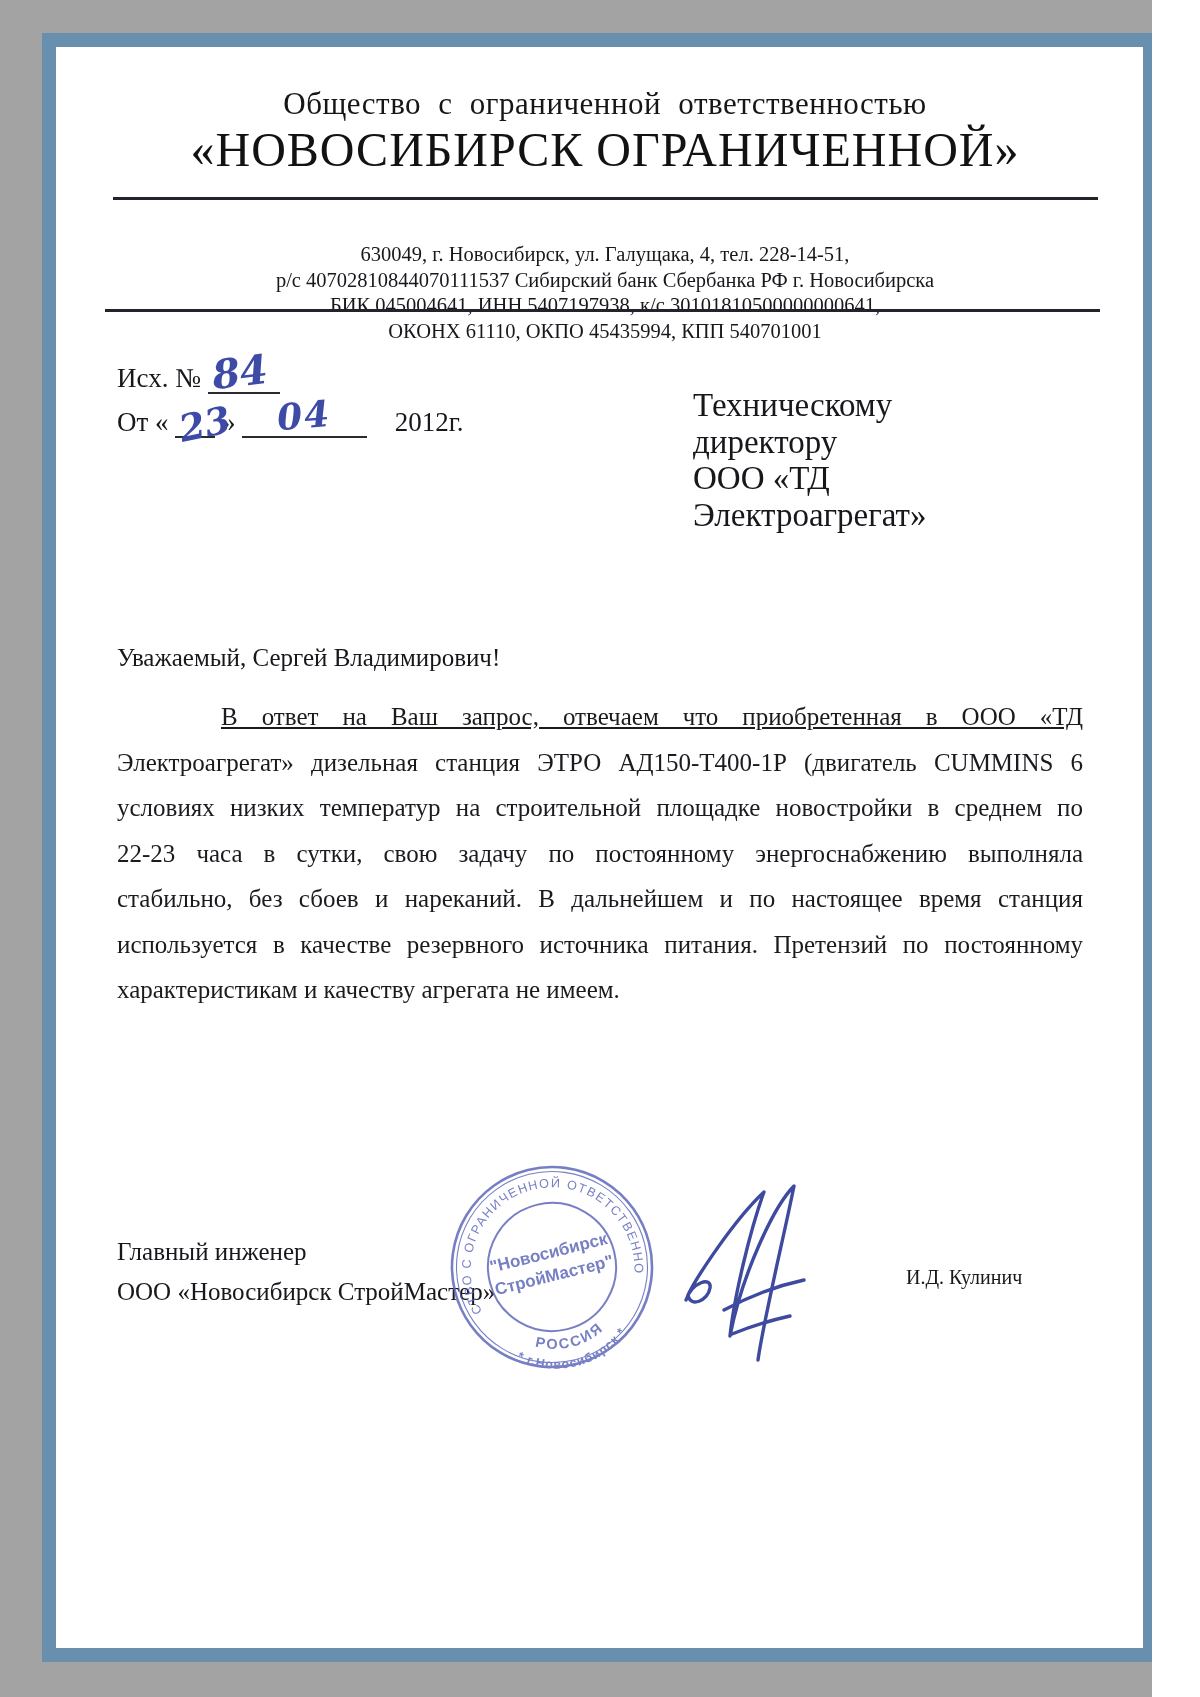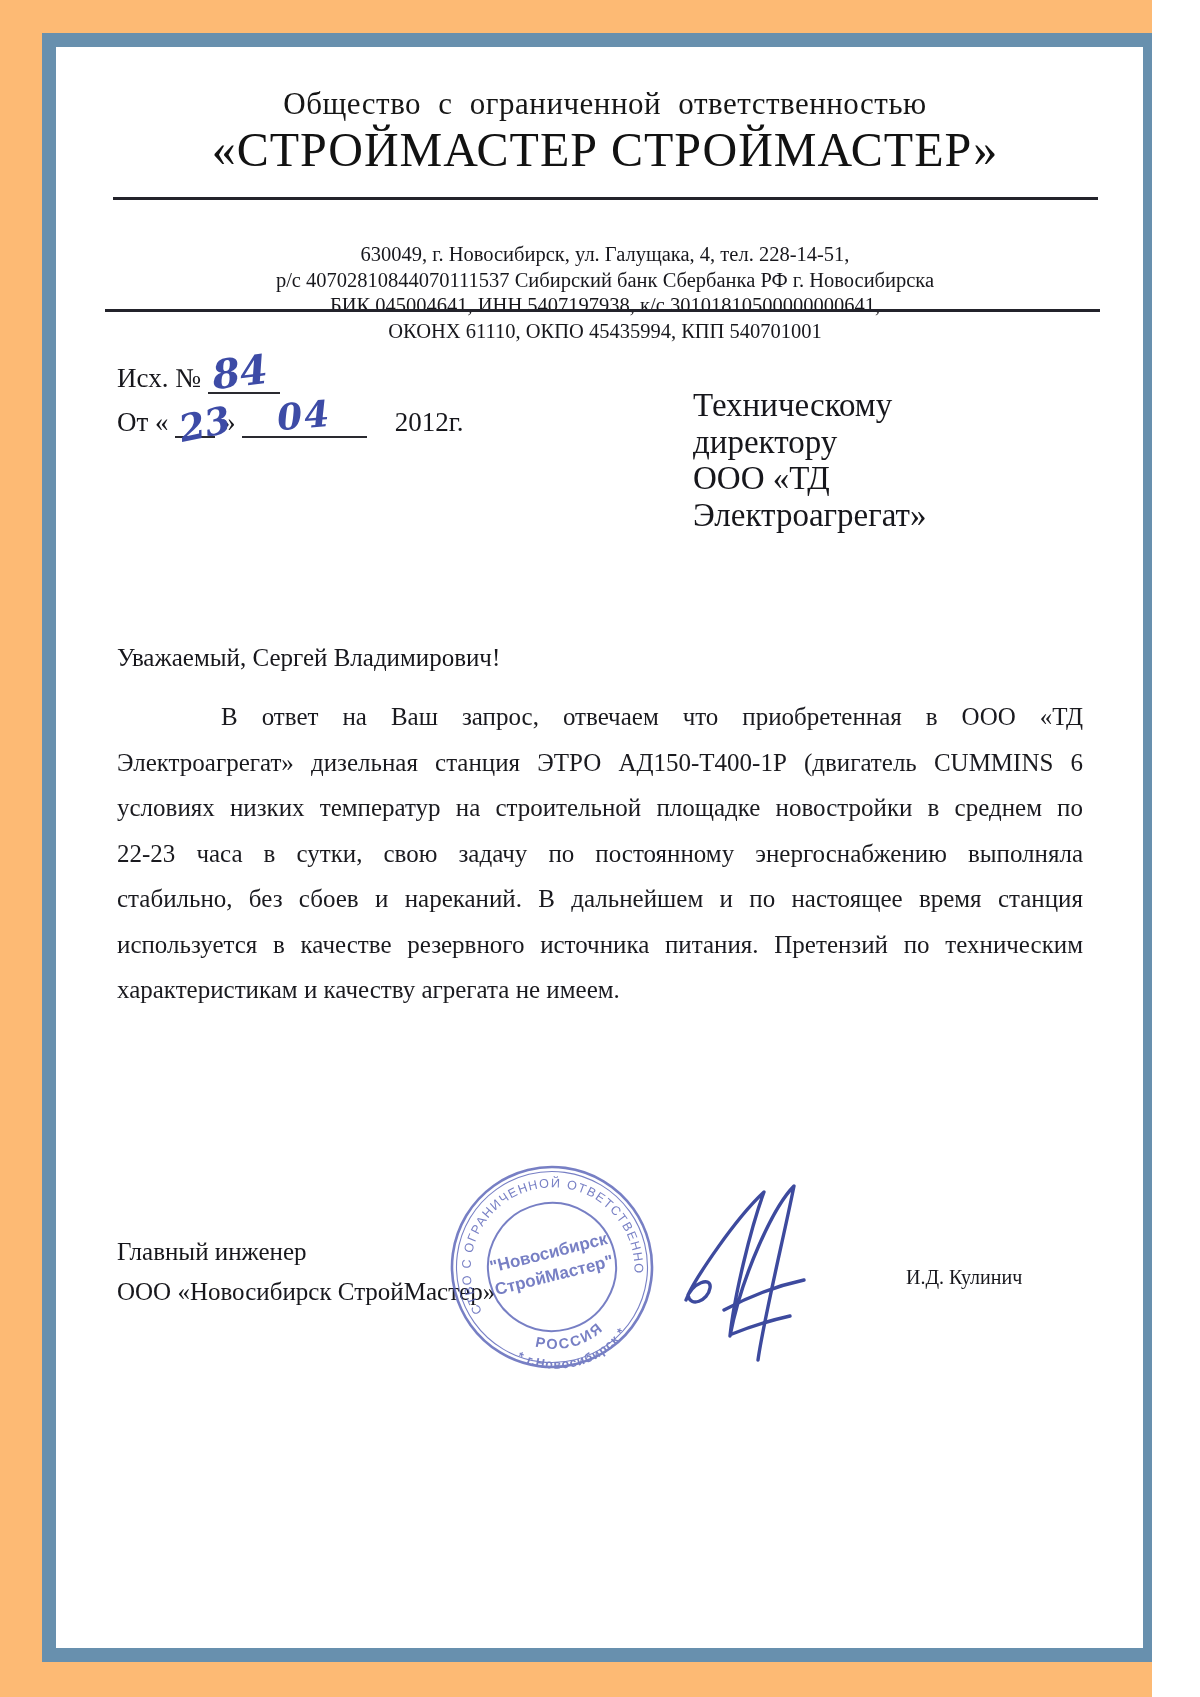--- a/index.html
+++ b/index.html
@@ -1,17 +1,17 @@
 <!DOCTYPE html>
 <html><head>
 <meta charset="utf-8">
 <style>
   html,body{margin:0;padding:0;background:#ffffff;}
   #page{
-    position:relative;width:1152px;height:1697px;background:#fdba74;
+    position:relative;width:1152px;height:1697px;background:#a3a3a3;
     font-family:"Liberation Serif","DejaVu Serif",serif;color:#1c1c1c;overflow:hidden;
   }
   #frame{
     position:absolute;left:42px;top:33px;width:1115px;height:1629px;
     border:14px solid #6890ae;box-sizing:border-box;background:#ffffff;
   }
   .abs{position:absolute;}
   
   .org-type{
     left:110px;top:86px;width:990px;text-align:center;
@@ -42,36 +42,36 @@
   
   .recipient{left:693px;top:387px;width:305px;font-size:33px;line-height:36.5px;color:#17171c;}
   .recipient .r3{text-align:right;}
   
   .salutation{left:117px;top:644px;width:966px;text-align:left;font-size:25px;color:#17171c;}
   .body-par{left:117px;top:694px;width:966px;font-size:25px;color:#1a1a1f;}
   .body-par .ln{
     height:45.5px;line-height:45.5px;white-space:nowrap;
     text-align:justify;text-align-last:justify;overflow:visible;
   }
-  .body-par .ln.first{padding-left:104px;width:862px;}
+  .body-par .ln.first{padding-left:104px;width:862px;text-decoration:underline;}
   .body-par .ln.last{text-align:right;text-align-last:left;}
   
   .sig-position{left:117px;top:1232px;font-size:25px;line-height:40px;color:#17171c;}
   .sig-name{left:906px;top:1266px;font-size:20px;color:#17171c;}
   #stamp{left:447px;top:1162px;}
   #autograph{left:672px;top:1178px;}
 </style>
 </head>
 <body>
 
 <div id="page">
   <div id="frame"></div>
 
   <div class="abs org-type">Общество с ограниченной ответственностью</div>
-  <div class="abs org-name">«СТРОЙМАСТЕР СТРОЙМАСТЕР»</div>
+  <div class="abs org-name">«НОВОСИБИРСК ОГРАНИЧЕННОЙ»</div>
   <div class="abs rule" id="rule1"></div>
   <div class="abs requisites">
     <div>630049, г. Новосибирск, ул. Галущака, 4, тел. 228-14-51,</div>
     <div>р/с 40702810844070111537  Сибирский банк Сбербанка РФ г. Новосибирска</div>
     <div>БИК 045004641, ИНН 5407197938, к/с 30101810500000000641,</div>
     <div>ОКОНХ 61110, ОКПО 45435994, КПП 540701001</div>
   </div>
   <div class="abs rule" id="rule2"></div>
 
   <div class="abs outgoing">
@@ -98,21 +98,21 @@
   </div>
 
   <div class="abs salutation">Уважаемый, Сергей Владимирович!</div>
 
   <div class="abs body-par">
     <div class="ln first">В ответ на Ваш запрос, отвечаем что приобретенная в ООО «ТД</div>
     <div class="ln">Электроагрегат» дизельная станция ЭТРО АД150-Т400-1Р (двигатель CUMMINS 6</div>
     <div class="ln">условиях низких температур на строительной площадке новостройки в среднем по</div>
     <div class="ln">22-23 часа в сутки, свою задачу по постоянному энергоснабжению выполняла</div>
     <div class="ln">стабильно, без сбоев и нареканий. В дальнейшем и по настоящее время станция</div>
-    <div class="ln">используется в качестве резервного источника питания. Претензий по техническим</div>
+    <div class="ln">используется в качестве резервного источника питания. Претензий по постоянному</div>
     <div class="ln last">характеристикам и качеству агрегата не имеем.</div>
   </div>
 
   <div class="abs sig-position">
     <div>Главный инженер</div>
     <div>ООО «Новосибирск СтройМастер»</div>
   </div>
   <div class="abs sig-name">И.Д. Кулинич</div>
 
   <svg id="stamp" class="abs" width="210" height="210" viewBox="0 0 210 210" style="opacity:.82">

